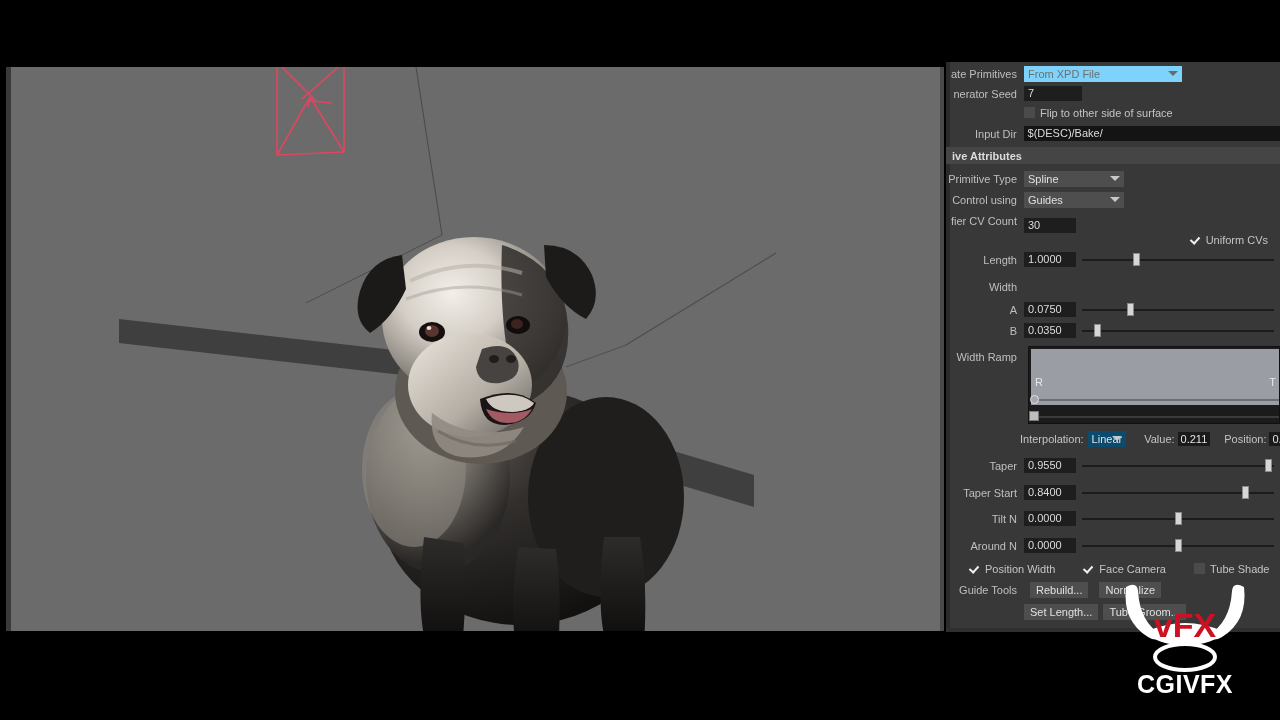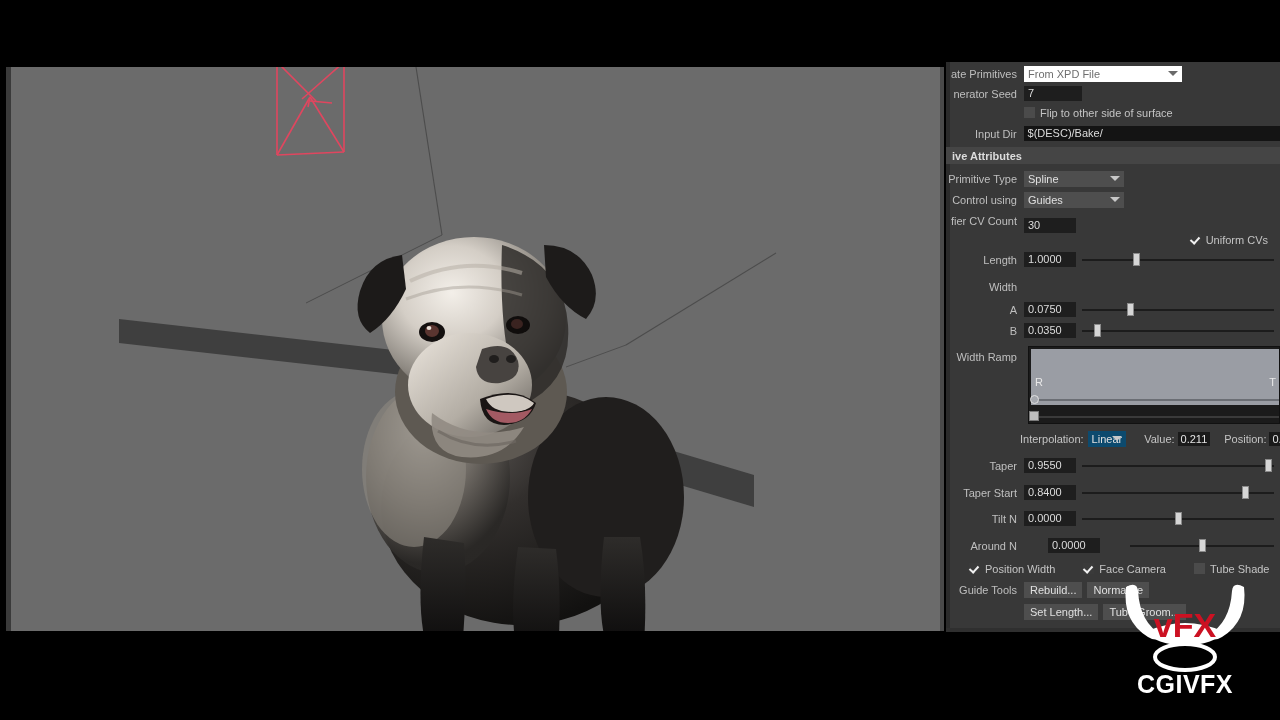--- a/index.html
+++ b/index.html
@@ -107,21 +107,21 @@
     width: 100px;
     background: #4e4e4e;
     color: #e0e0e0;
     font-size: 11px;
     line-height: 16px;
     padding: 0 4px;
     box-sizing: border-box;
     position: relative;
     display: flex; align-items: center;
   }
-  .combo.dim { background: #ffffff; color: #6e6e6e; width: 158px; align-items: flex-end;}
+  .combo.dim { background: #7dd3fc; color: #6e6e6e; width: 158px; align-items: flex-end;}
   .combo .arrow {
     position: absolute; right: 4px; top: 5px;
     width: 0; height: 0;
     border-left: 5px solid transparent;
     border-right: 5px solid transparent;
     border-top: 5px solid #c8c8c8;
   }
   .combo.dim .arrow { border-top-color: #6a6a6a; }
   .combo.small { width: 46px; background:#0c4a6e; }
 
@@ -489,21 +489,21 @@
 
     <div class="row" style="top:446px;">
       <div class="lbl">Tilt N</div>
       <div class="field num">0.0000</div>
       <div class="slider">
         <div class="track"></div>
         <div class="knob" style="left: 50%;"></div>
       </div>
     </div>
 
-    <div class="row" style="top:473px;gap:24px;">
+    <div class="row" style="top:473px;">
       <div class="lbl">Around N</div>
       <div class="field num">0.0000</div>
       <div class="slider">
         <div class="track"></div>
         <div class="knob" style="left: 50%;"></div>
       </div>
     </div>
 
     <div class="row" style="top:496px;gap:16px;">
       <div class="lbl">Options</div>
@@ -514,21 +514,21 @@
       <div class="chk on">
         <span class="box"></span>
         <span>Face Camera</span>
       </div>
       <div class="chk">
         <span class="box"></span>
         <span>Tube Shade</span>
       </div>
     </div>
 
-    <div class="row" style="top:517px;">
+    <div class="row" style="top:517px;gap:6px;">
       <div class="lbl">Guide Tools</div>
       <div class="btn">Rebuild...</div>
       <div class="btn">Normalize</div>
     </div>
 
     <div class="row" style="top:539px;">
       <div class="lbl"></div>
       <div class="btn">Set Length...</div>
       <div class="btn">Tube Groom...</div>
     </div>

